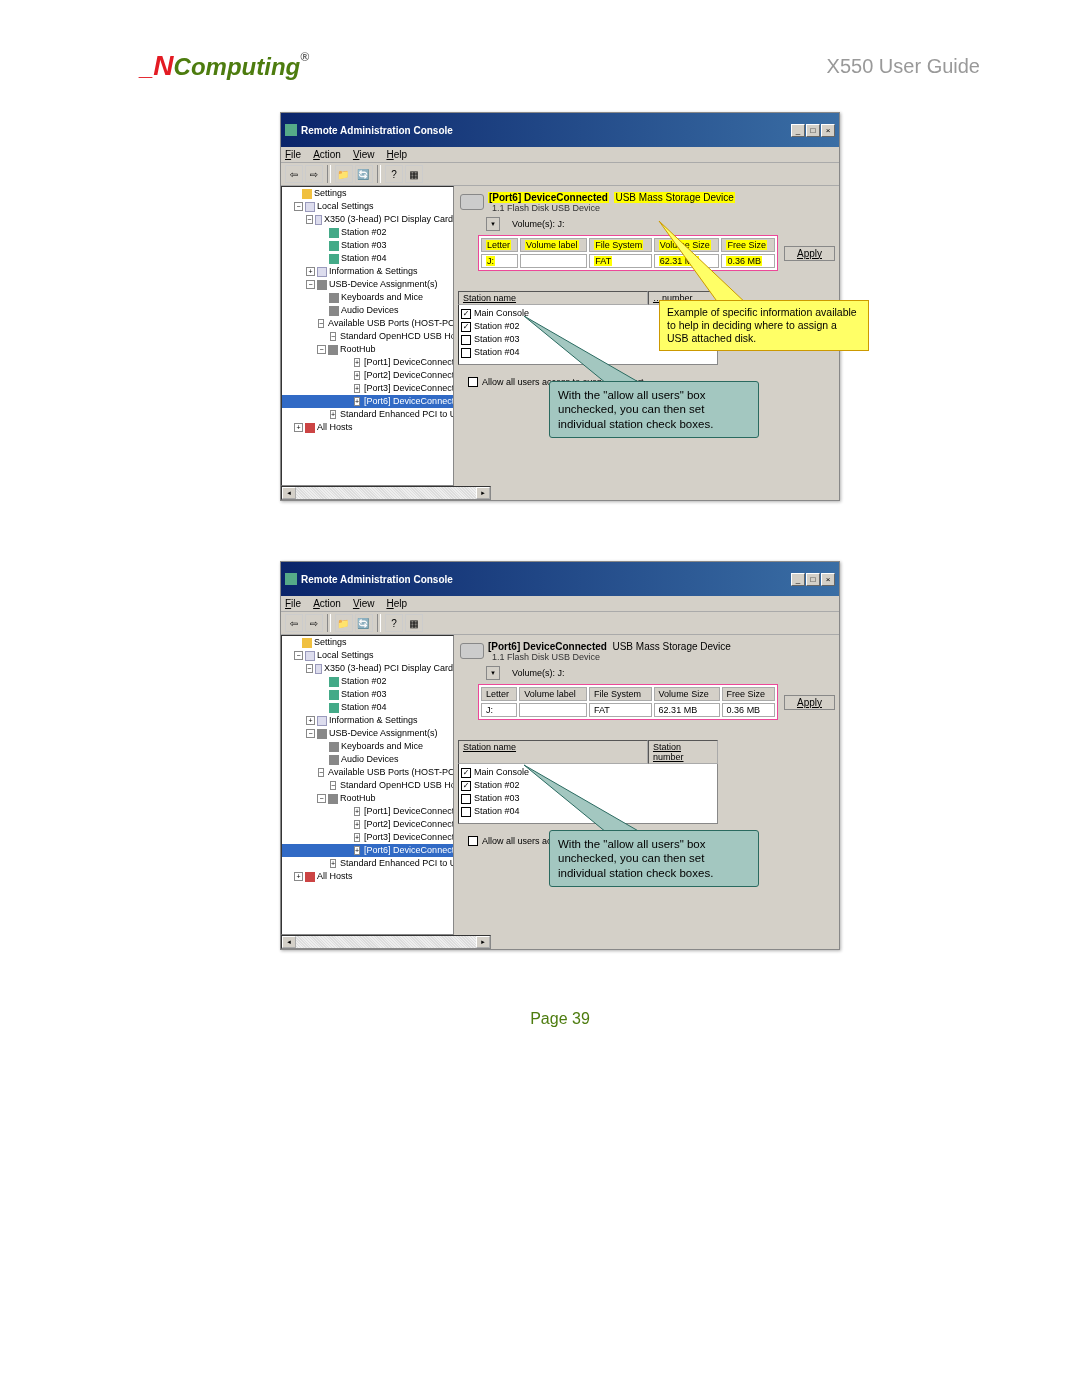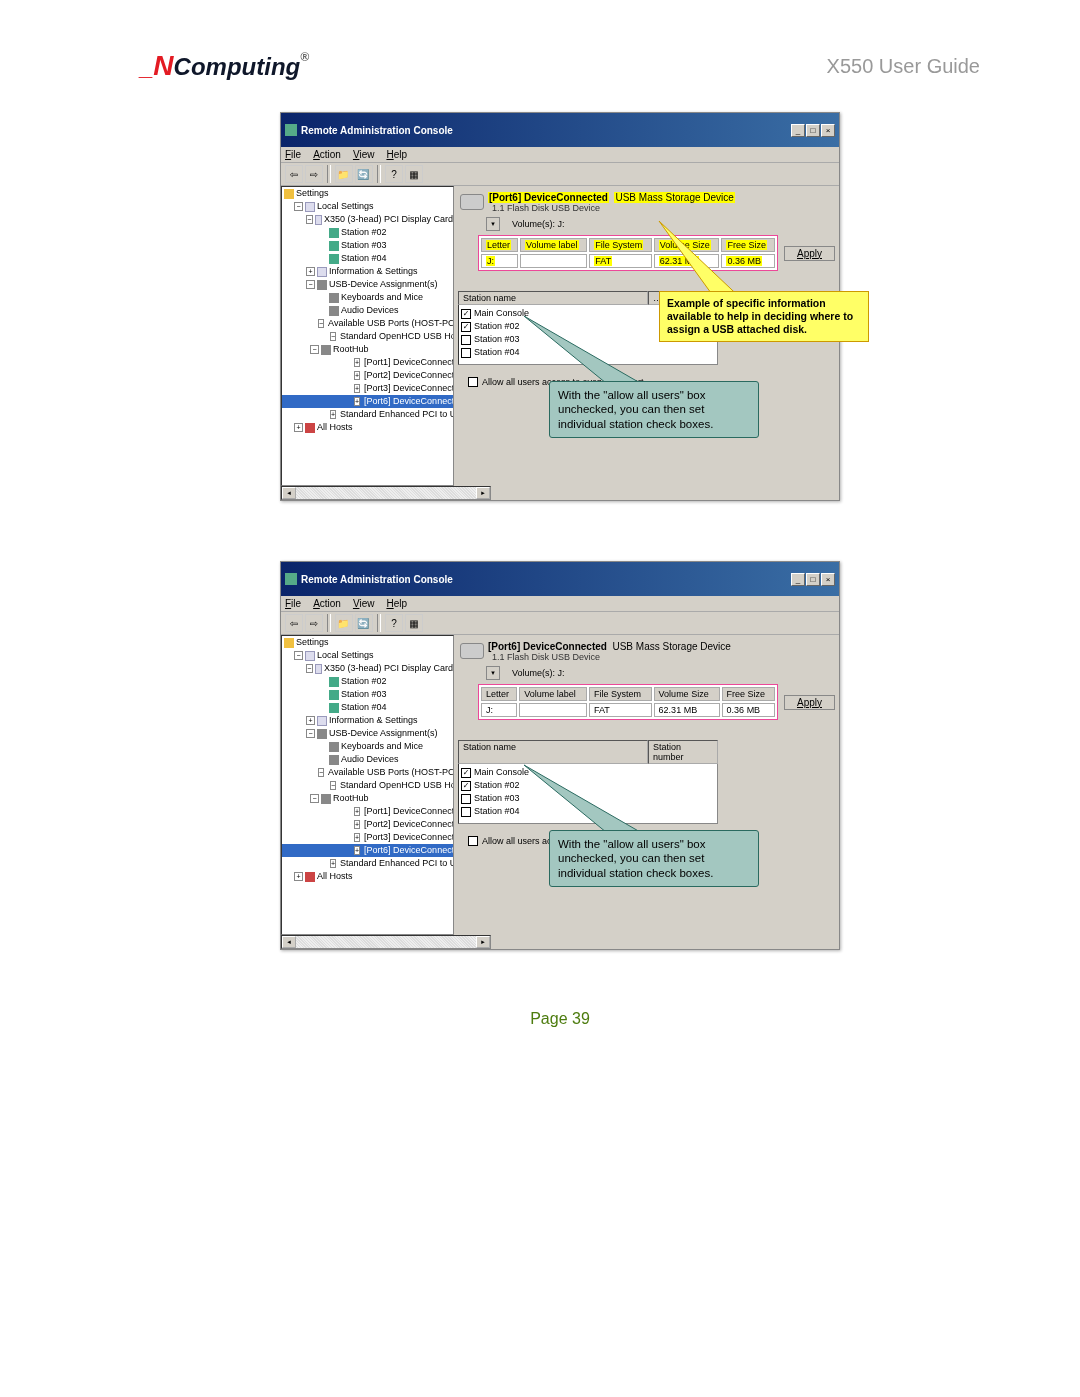--- a/index.html
+++ b/index.html
@@ -2,40 +2,40 @@
 <html><head>
 <meta charset="utf-8">
 <style>
 * { box-sizing: border-box; margin: 0; padding: 0; }
 body { background: #fff; font-family: Tahoma, Arial, sans-serif; width: 1080px; margin: 0 auto; }
 .page { padding: 50px 100px 40px 140px; position: relative; }
 .header { display: flex; justify-content: space-between; align-items: center; margin-bottom: 30px; }
 .logo { font-size: 24px; font-weight: bold; font-style: italic; }
 .logo .bar { color: #e31b23; font-weight: 900; }
 .logo .n { color: #e31b23; font-style: italic; font-weight: 900; font-size: 28px; }
-.logo .rest { color: #0f172a; }
+.logo .rest { color: #4d7c0f; }
 .logo .reg { font-size: 12px; vertical-align: top; color: #666; }
 .guide-title { color: #999; font-size: 20px; font-family: Arial, sans-serif; }
 .window { border: 1px solid #888; background: #d4d0c8; width: 560px; margin: 10px auto 60px auto; position: relative; font-size: 10px; box-shadow: 1px 1px 3px rgba(0,0,0,0.3); }
 .titlebar { background: linear-gradient(to right, #0a246a, #3a6ea5); color: #fff; display: flex; align-items: center; padding: 16px 4px; height: 34px; }
 .titlebar-icon { width: 12px; height: 12px; background: #5a8; margin-right: 4px; }
 .titlebar-text { flex: 1; font-weight: bold; font-size: 10px; }
 .win-buttons { display: flex; gap: 1px; }
 .win-btn { width: 14px; height: 13px; background: #d4d0c8; border: 1px solid #fff; border-right-color: #666; border-bottom-color: #666; font-size: 8px; display: flex; align-items: center; justify-content: center; color: #000; }
 .menubar { background: #d4d0c8; padding: 2px 4px; display: flex; gap: 12px; font-size: 10px; }
 .menubar span { cursor: default; }
 .menubar span::first-letter { text-decoration: underline; }
 .toolbar { background: #d4d0c8; padding: 2px 4px; display: flex; gap: 2px; border-top: 1px solid #aaa; border-bottom: 1px solid #aaa; align-items: center; }
 .tool-btn { width: 18px; height: 18px; border: 1px solid #ccc; display: flex; align-items: center; justify-content: center; font-size: 10px; }
 .tool-sep { width: 4px; height: 18px; border-left: 1px solid #888; border-right: 1px solid #fff; margin: 0 2px; }
 .content { display: flex; background: #d4d0c8; height: 300px; }
 .tree-pane { width: 210px; background: #fff; border: 1px inset #888; overflow: hidden; font-size: 9px; line-height: 13px; }
-.tree-item { white-space: nowrap; display: flex; align-items: center; padding-left: 2px; }
+.tree-item { white-space: nowrap; display: flex; align-items: center; padding-left: 20px; }
 .tree-item.selected { background: #316ac5; color: #fff; }
-.ind1 { padding-left: 12px; } .ind2 { padding-left: 24px; } .ind3 { padding-left: 36px; } .ind4 { padding-left: 48px; } .ind5 { padding-left: 28px; } .ind6 { padding-left: 72px; }
+.ind1 { padding-left: 12px; } .ind2 { padding-left: 24px; } .ind3 { padding-left: 36px; } .ind4 { padding-left: 48px; } .ind5 { padding-left: 35px; } .ind6 { padding-left: 72px; }
 .exp { width: 9px; height: 9px; border: 1px solid #888; display: inline-flex; align-items: center; justify-content: center; font-size: 7px; margin-right: 2px; background: #fff; color: #000; line-height: 1; }
 .noexp { width: 9px; display: inline-block; margin-right: 2px; }
 .ticon { width: 10px; height: 10px; display: inline-block; margin-right: 2px; }
 .folder { background: #f0c040; }
 .page-ico { background: #dde; border: 1px solid #99b; }
 .blue-ico { background: #4a8; }
 .usb-ico { background: #888; }
 .red-ico { background: #c44; }
 .right-pane { flex: 1; padding: 4px; position: relative; }
 .device-header { display: flex; align-items: start; gap: 4px; padding: 2px; }
@@ -44,21 +44,21 @@
 .device-sub { font-size: 9px; color: #333; margin-left: 4px; }
 .hilite { background: #ffff00; display: inline-block; padding: 0 1px; }
 .dropdown-btn { width: 14px; height: 14px; background: #d4d0c8; border: 1px solid #888; display: inline-flex; align-items: center; justify-content: center; font-size: 7px; }
 .vol-row { font-size: 9px; margin: 2px 0 4px 28px; display: flex; align-items: center; gap: 12px; }
 .vol-table { margin-left: 20px; border: 1px solid #ec4899; background: #fff; width: 300px; }
 .vol-table td, .vol-table th { border: 1px solid #aaa; font-size: 9px; padding: 1px 4px; text-align: left; font-weight: normal; background: #d4d0c8; }
 .vol-table td { background: #fff; }
 .apply-btn { display: inline-block; padding: 1px 12px; border: 1px solid #888; background: #d4d0c8; font-size: 10px; text-decoration: underline; margin-left: 6px; }
 .station-box { margin-top: 20px; border: none; }
 .station-header { display: flex; }
-.station-header > div { border: 1px inset #aaa; background: #d4d0c8; font-size: 9px; padding: 1px 4px; }
+.station-header > div { border: 1px inset #aaa; background: #d4d0c8; font-size: 9px; padding: 1px 4px; text-decoration: underline; }
 .sh1 { width: 190px; } .sh2 { width: 70px; }
 .station-list { background: #fff; border: 1px inset #888; border-top: none; padding: 2px; width: 260px; height: 60px; }
 .station-item { display: flex; align-items: center; gap: 3px; font-size: 9px; line-height: 13px; }
 .chk { width: 10px; height: 10px; border: 1px solid #000; display: inline-flex; align-items: center; justify-content: center; font-size: 8px; background: #fff; }
 .allow-row { margin-top: 12px; display: flex; align-items: center; gap: 4px; font-size: 9px; padding-left: 10px; }
 .scrollbar-h { height: 14px; background: #d4d0c8; border: 1px inset #888; display: flex; }
 .sb-track { flex: 1; background: repeating-linear-gradient(45deg, #eee, #eee 1px, #ddd 1px, #ddd 2px); }
 .sb-btn { width: 14px; background: #d4d0c8; border: 1px outset #fff; font-size: 7px; display: flex; align-items: center; justify-content: center; }
 .callout-blue { position: absolute; background: #a3c7c0; border: 1px solid #2a6a60; padding: 6px 8px; font-size: 11.5px; color: #000; font-family: Arial; line-height: 1.25; border-radius: 3px; pointer-events: none; }
 .callout-yellow { position: absolute; background: #ffff66; border: 1px solid #cc9900; padding: 5px 7px; font-size: 10.5px; color: #000; font-family: Arial; line-height: 1.25; pointer-events: none; }
@@ -263,21 +263,21 @@
             <span>Allow all users access to every USB port</span>
           </div>
 
         <svg style="position:absolute; left:60px; top:120px; width:140px; height:100px; pointer-events:none;">
             <polygon points="10,10 140,85 120,100" fill="#a3c7c0" stroke="#2a6a60"></polygon>
           </svg>
         <div class="callout-blue" style="left:95px; top:195px; width:210px;">With the "allow all users" box unchecked, you can then set individual station check boxes.</div>
         <svg style="position:absolute; left:200px; top:30px; width:100px; height:100px; pointer-events:none;">
             <polygon points="5,5 95,90 70,95" fill="#ffff66" stroke="#cc9900"></polygon>
           </svg>
-        <div class="callout-yellow" style="left:205px; top:105px; width:210px;font-weight:bold;">Example of specific information available to help in deciding where to assign a USB attached disk.</div>
+        <div class="callout-yellow" style="left:205px; top:114px; width:210px;">Example of specific information available to help in deciding where to assign a USB attached disk.</div>
       </div>
     </div>
     <div style="display:flex;">
       <div class="scrollbar-h" style="width:210px;">
           <div class="sb-btn">◂</div>
           <div class="sb-track"></div>
           <div class="sb-btn">▸</div>
         </div>
       <div style="flex:1; background:#d4d0c8;"></div>
     </div>

